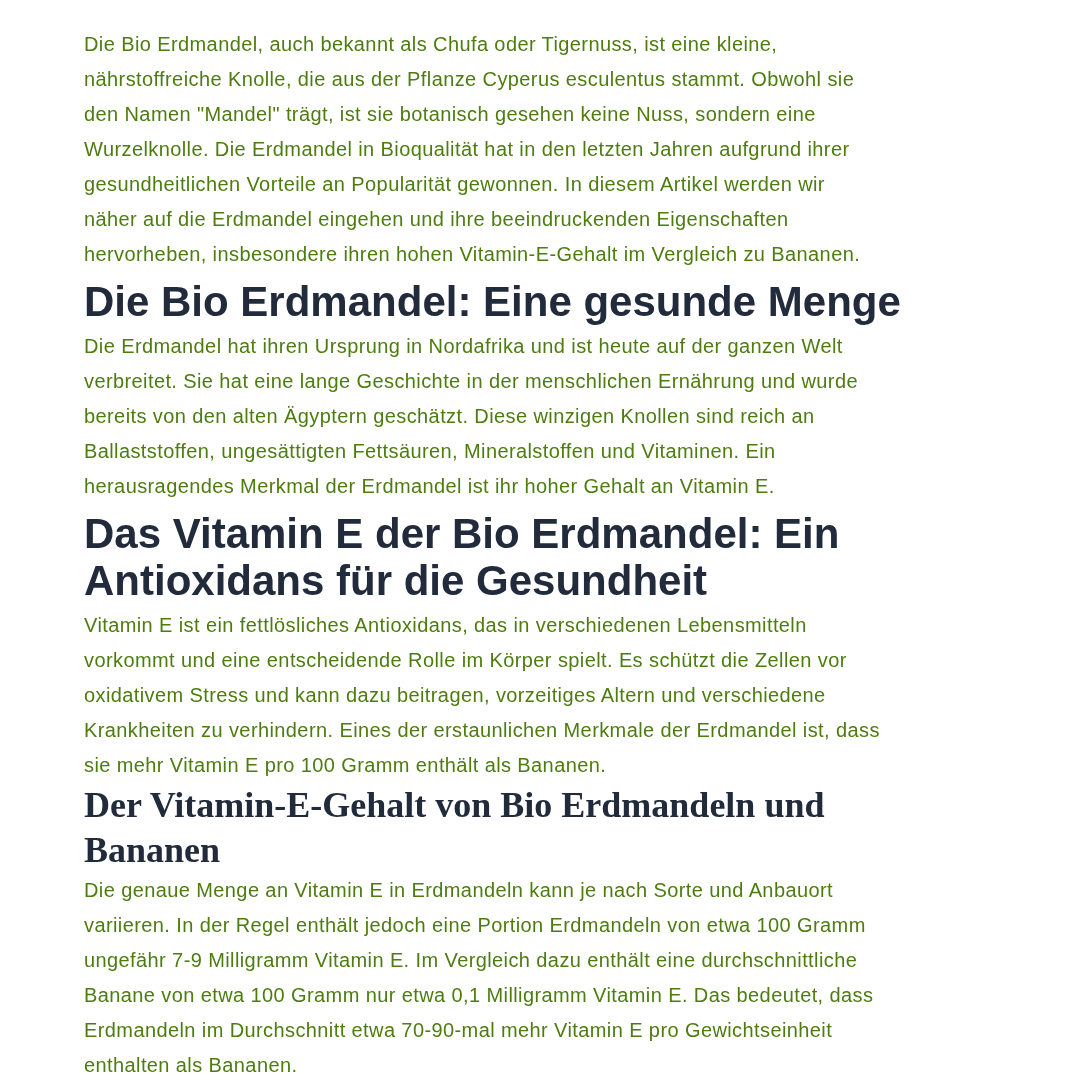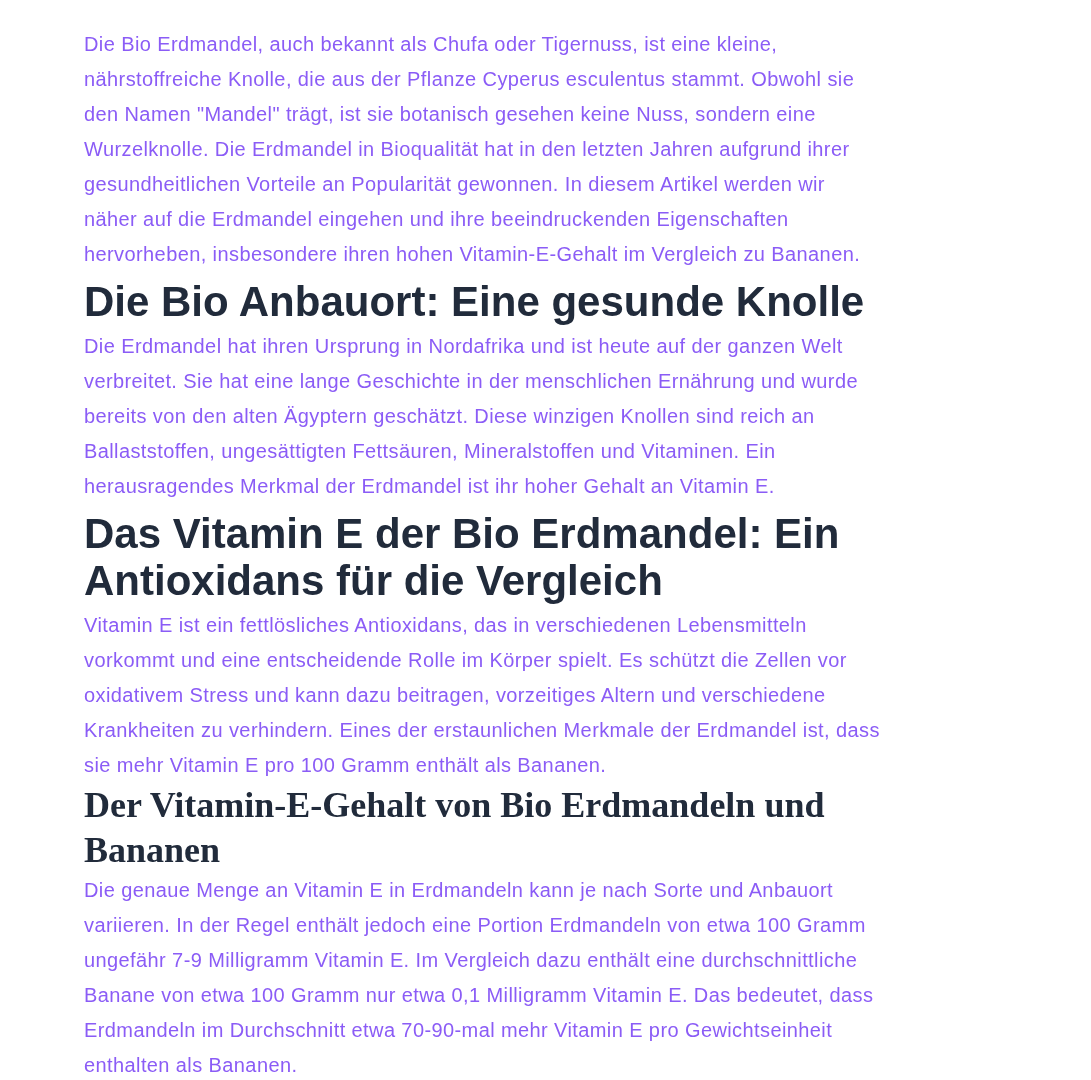--- a/index.html
+++ b/index.html
@@ -15,21 +15,21 @@
     width: 1091px;
     padding: 27px 40px 0 84px;
   }
   .article p {
     margin: 0;
     max-width: 965px;
     font-family: "Liberation Sans", sans-serif;
     font-size: 20px;
     line-height: 35px;
     letter-spacing: 0.4px;
-    color: #8b5cf6;
+    color: #4d7c0f;
     white-space: pre-line;
   }
   .article h2 {
     margin: 6px 0 4px 0;
     max-width: 985px;
     font-family: "Liberation Sans", "DejaVu Sans", sans-serif;
     font-weight: bold;
     font-size: 42px;
     line-height: 47px;
     letter-spacing: 0px;
@@ -55,31 +55,31 @@
 
   <p>Die Bio Erdmandel, auch bekannt als Chufa oder Tigernuss, ist eine kleine,
 nährstoffreiche Knolle, die aus der Pflanze Cyperus esculentus stammt. Obwohl sie
 den Namen "Mandel" trägt, ist sie botanisch gesehen keine Nuss, sondern eine
 Wurzelknolle. Die Erdmandel in Bioqualität hat in den letzten Jahren aufgrund ihrer
 gesundheitlichen Vorteile an Popularität gewonnen. In diesem Artikel werden wir
 näher auf die Erdmandel eingehen und ihre beeindruckenden Eigenschaften
 hervorheben, insbesondere ihren hohen Vitamin-E-Gehalt im Vergleich zu Bananen.</p>
 
   <section>
-    <h2>Die Bio Anbauort: Eine gesunde Knolle</h2>
+    <h2>Die Bio Erdmandel: Eine gesunde Menge</h2>
     <p>Die Erdmandel hat ihren Ursprung in Nordafrika und ist heute auf der ganzen Welt
 verbreitet. Sie hat eine lange Geschichte in der menschlichen Ernährung und wurde
 bereits von den alten Ägyptern geschätzt. Diese winzigen Knollen sind reich an
 Ballaststoffen, ungesättigten Fettsäuren, Mineralstoffen und Vitaminen. Ein
 herausragendes Merkmal der Erdmandel ist ihr hoher Gehalt an Vitamin E.</p>
   </section>
 
   <section>
     <h2>Das Vitamin E der Bio Erdmandel: Ein
-Antioxidans für die Vergleich</h2>
+Antioxidans für die Gesundheit</h2>
     <p>Vitamin E ist ein fettlösliches Antioxidans, das in verschiedenen Lebensmitteln
 vorkommt und eine entscheidende Rolle im Körper spielt. Es schützt die Zellen vor
 oxidativem Stress und kann dazu beitragen, vorzeitiges Altern und verschiedene
 Krankheiten zu verhindern. Eines der erstaunlichen Merkmale der Erdmandel ist, dass
 sie mehr Vitamin E pro 100 Gramm enthält als Bananen.</p>
   </section>
 
   <section>
     <h3>Der Vitamin-E-Gehalt von Bio Erdmandeln und
 Bananen</h3>

